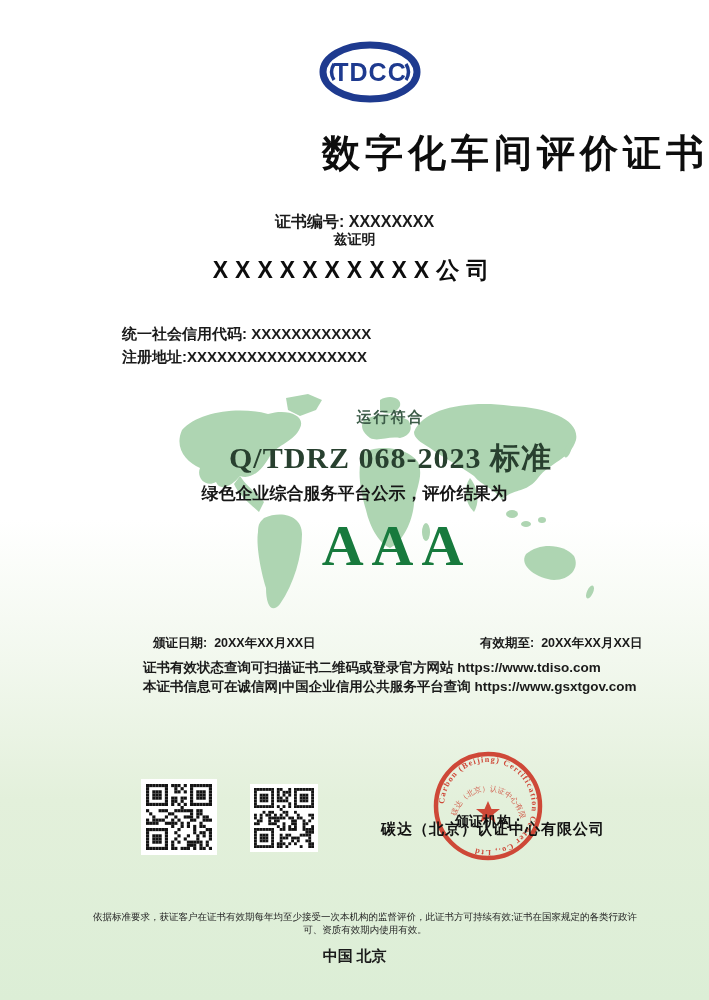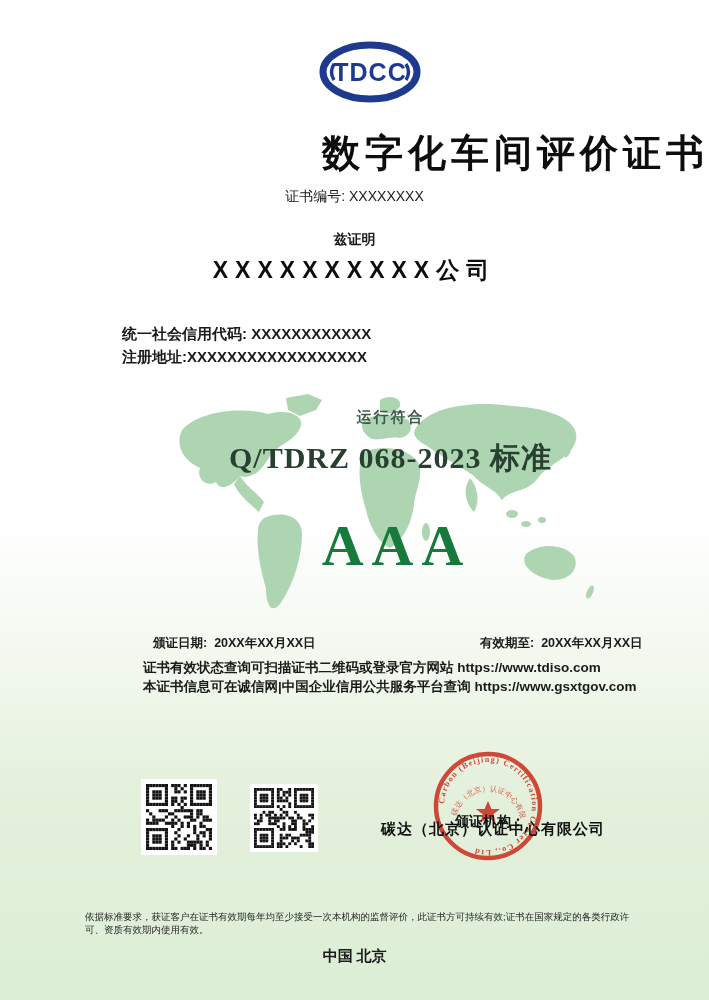--- a/index.html
+++ b/index.html
@@ -13,21 +13,21 @@
     color:#1a1a1a;
   }
   .abs{position:absolute;}
   .centered{left:0;width:709px;text-align:center;}
 
   
   .logo-wrap{left:318px;top:40px;width:104px;height:64px;}
 
   
   .title{top:128px;font-size:38px;font-weight:bold;letter-spacing:5px;color:#0d0d0d;text-align:right;}
-  .certno{top:188px;font-size:14px;font-weight:400;}
+  .certno{top:212px;font-size:16px;font-weight:700;}
   .attest{top:231px;font-size:14px;font-weight:700;}
   .company{top:255px;font-size:23px;font-weight:800;letter-spacing:7px;color:#0d0d0d;}
 
   
   .info-block{left:122px;top:322px;font-size:15px;font-weight:600;line-height:23px;}
 
   
   .map{left:168px;top:392px;}
 
   
@@ -49,21 +49,21 @@
   .qrbox{background:#ffffff;display:flex;align-items:center;justify-content:center;}
   .qr1{left:141px;top:779px;width:76px;height:76px;}
   .qr2{left:250px;top:784px;width:68px;height:68px;}
 
   
   .seal{left:428px;top:746px;width:120px;height:120px;}
   .issuer-label{left:455px;top:789px;font-size:14px;font-weight:700;color:#111;margin-top:24px;}
   .issuer-name{left:378px;top:820px;width:230px;text-align:center;font-size:15px;font-weight:700;letter-spacing:1px;color:#111;}
 
   
-  .fineprint{left:85px;top:911px;width:560px;text-align:left;font-size:9.5px;color:#242424;}
+  .fineprint{left:85px;top:911px;width:560px;text-align:center;font-size:9.5px;color:#242424;}
   .location{top:947px;font-size:15px;font-weight:700;font-family:"Liberation Serif","DejaVu Serif",serif;}
 </style>
 </head>
 <body>
 
 <div class="page">
 
   <div class="abs logo-wrap">
     <svg width="104" height="64" viewBox="0 0 104 64">
       <ellipse cx="52" cy="32" rx="47" ry="27" fill="none" stroke="#1e3a8f" stroke-width="7"></ellipse>
@@ -110,20 +110,21 @@
       <ellipse cx="358" cy="132" rx="5" ry="3"></ellipse>
       <ellipse cx="374" cy="128" rx="4" ry="3"></ellipse>
       <ellipse cx="400" cy="58" rx="3" ry="8" transform="rotate(20 400 58)"></ellipse>
       <path d="M358,162 C372,150 396,152 406,164 C412,176 402,188 386,188 C370,187 350,174 358,162 Z"></path>
       <ellipse cx="422" cy="200" rx="3" ry="7" transform="rotate(25 422 200)"></ellipse>
     </g>
   </svg>
 
   <div class="abs centered serif conformity">运行符合</div>
   <div class="abs centered serif standard">Q/TDRZ 068-2023 标准</div>
+  <div class="abs centered publicity">绿色企业综合服务平台公示，评价结果为</div>
   <div class="abs centered serif rating">AAA</div>
 
   <div class="abs issue-date">
     <span>颁证日期:</span>&nbsp;
     <span>20XX年XX月XX日</span>
   </div>
   <div class="abs expiry-date">
     <span>有效期至:</span>&nbsp;
     <span>20XX年XX月XX日</span>
   </div>

